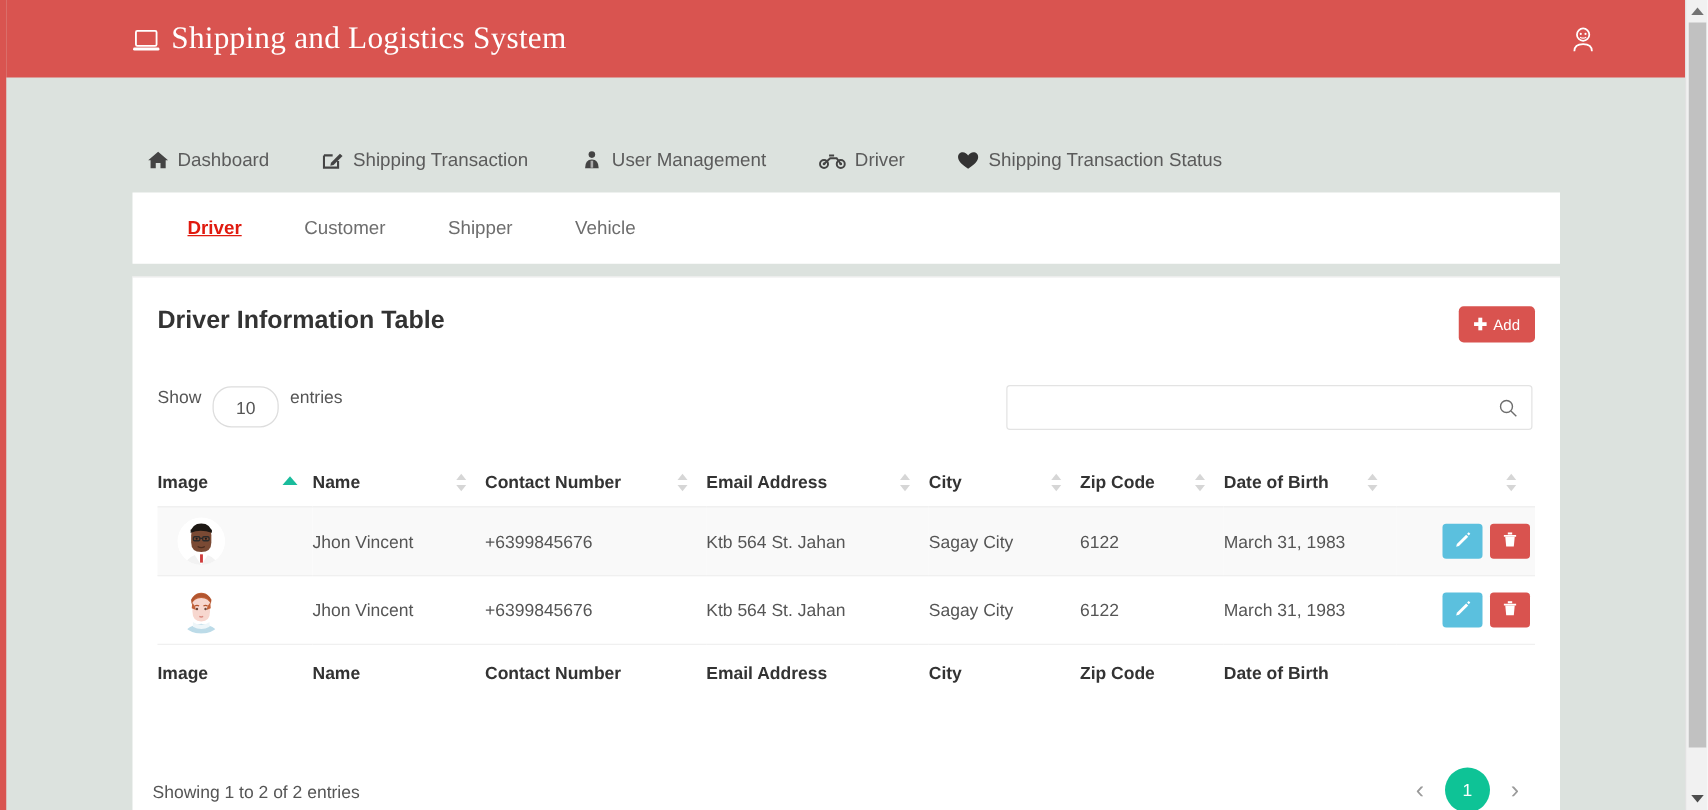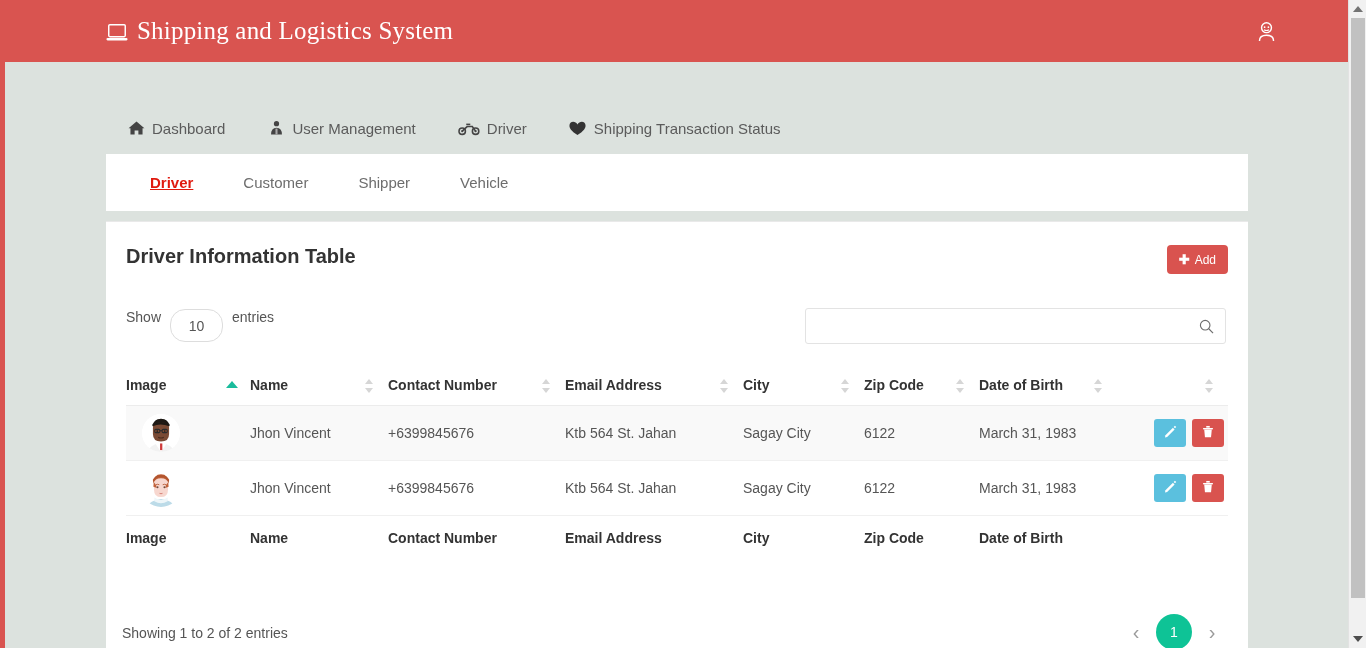--- a/index.html
+++ b/index.html
@@ -61,21 +61,21 @@
     margin-left: auto;
     margin-right: 72px;
     display: flex;
     align-items: center;
   }
   .user-icon { width: 19px; height: 21px; display: block; }
 
   
   .tabs {
     position: absolute;
-    left: 106px; top: 102px;
+    left: 96px; top: 102px;
     display: flex;
     align-items: flex-start;
     height: 52px;
   }
   .tab {
     height: 52px;
     display: flex;
     align-items: center;
     padding: 0 21px;
     color: #5b5b5b;
@@ -370,20 +370,30 @@
     <div class="tab">
       <span class="tico">
         <svg viewBox="0 0 18 16" width="17" height="16">
           <path d="M9 1 L0.6 8.2 L2.6 8.2 L2.6 15 L7 15 L7 10.6 L11 10.6 L11 15 L15.4 15 L15.4 8.2 L17.4 8.2 Z" fill="#444"></path>
         </svg>
       </span>
       <span>Dashboard</span>
     </div>
 
 
+    <div class="tab">
+      <span class="tico">
+        <svg viewBox="0 0 18 17" width="17" height="16">
+          <path d="M1.2 4.6 L1.2 15 L13.2 15 L13.2 9.4" fill="none" stroke="#444" stroke-width="1.8"></path>
+          <path d="M1.2 4.6 L8.6 4.6" fill="none" stroke="#444" stroke-width="1.8"></path>
+          <path d="M7.2 10.8 L14.8 3.2 L17 5.2 L9.4 12.8 L6.6 13.4 Z" fill="#444"></path>
+        </svg>
+      </span>
+      <span>Shipping Transaction</span>
+    </div>
 
     <div class="tab">
       <span class="tico">
         <svg viewBox="0 0 16 16" width="15" height="16">
           <circle cx="8" cy="3.4" r="2.8" fill="#444"></circle>
           <path d="M2.2 15 Q2.2 7.6 8 7.6 Q13.8 7.6 13.8 15 Z" fill="#444"></path>
           <rect x="6.9" y="8.6" width="2.2" height="6" fill="#ffffff" opacity=".55"></rect>
         </svg>
       </span>
       <span>User Management</span>

